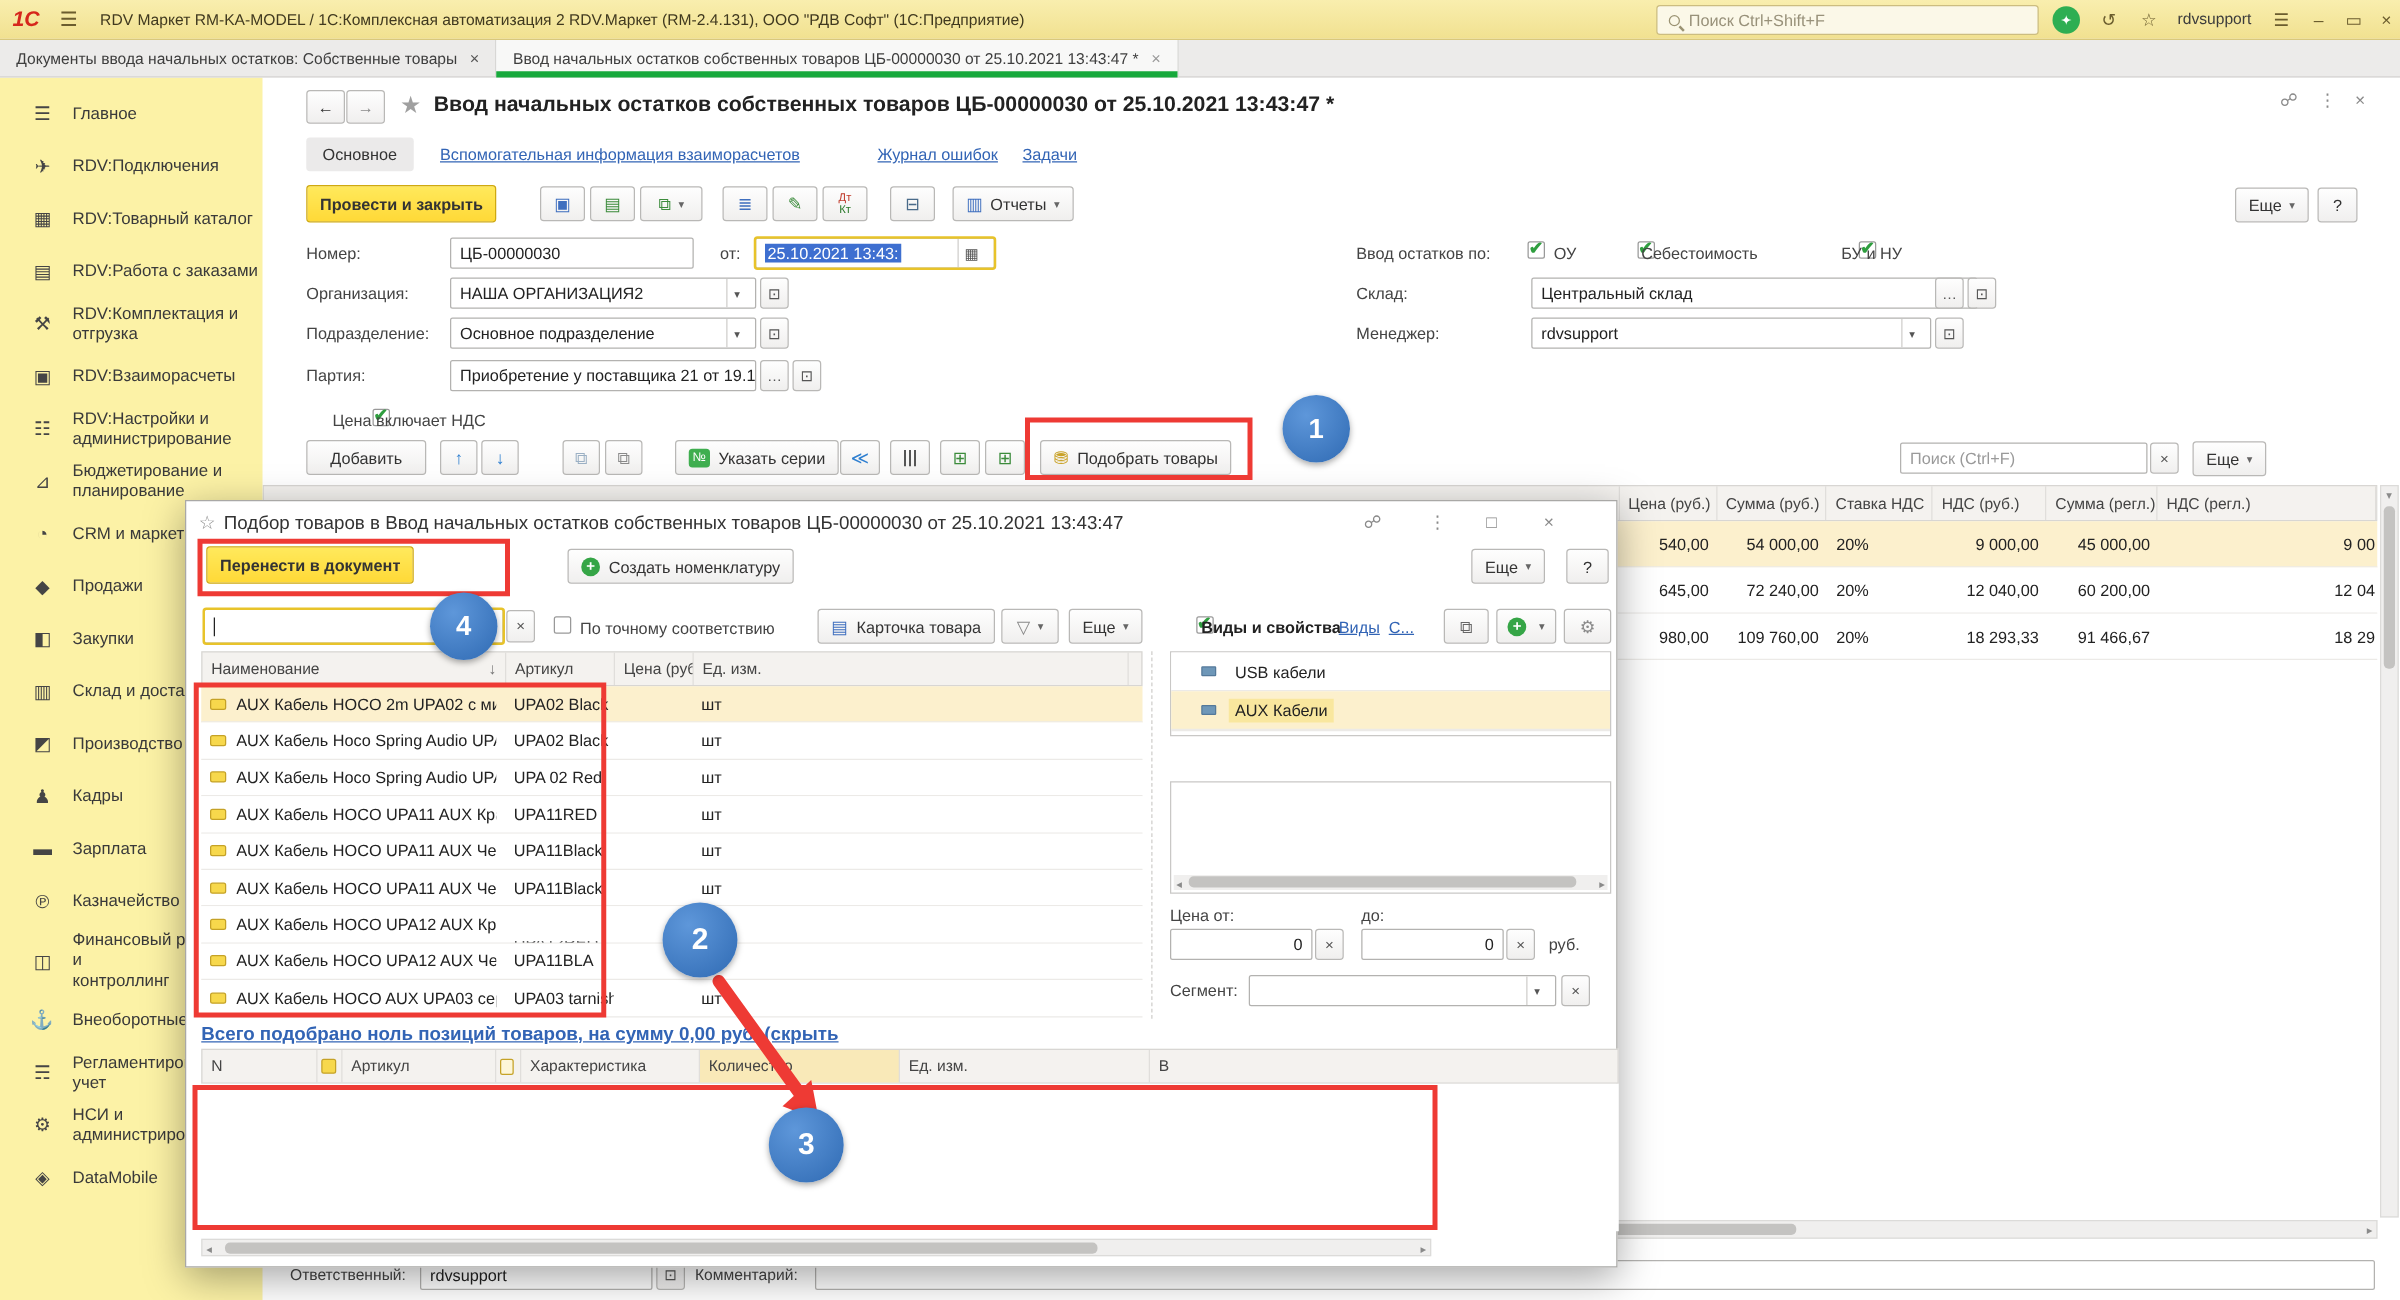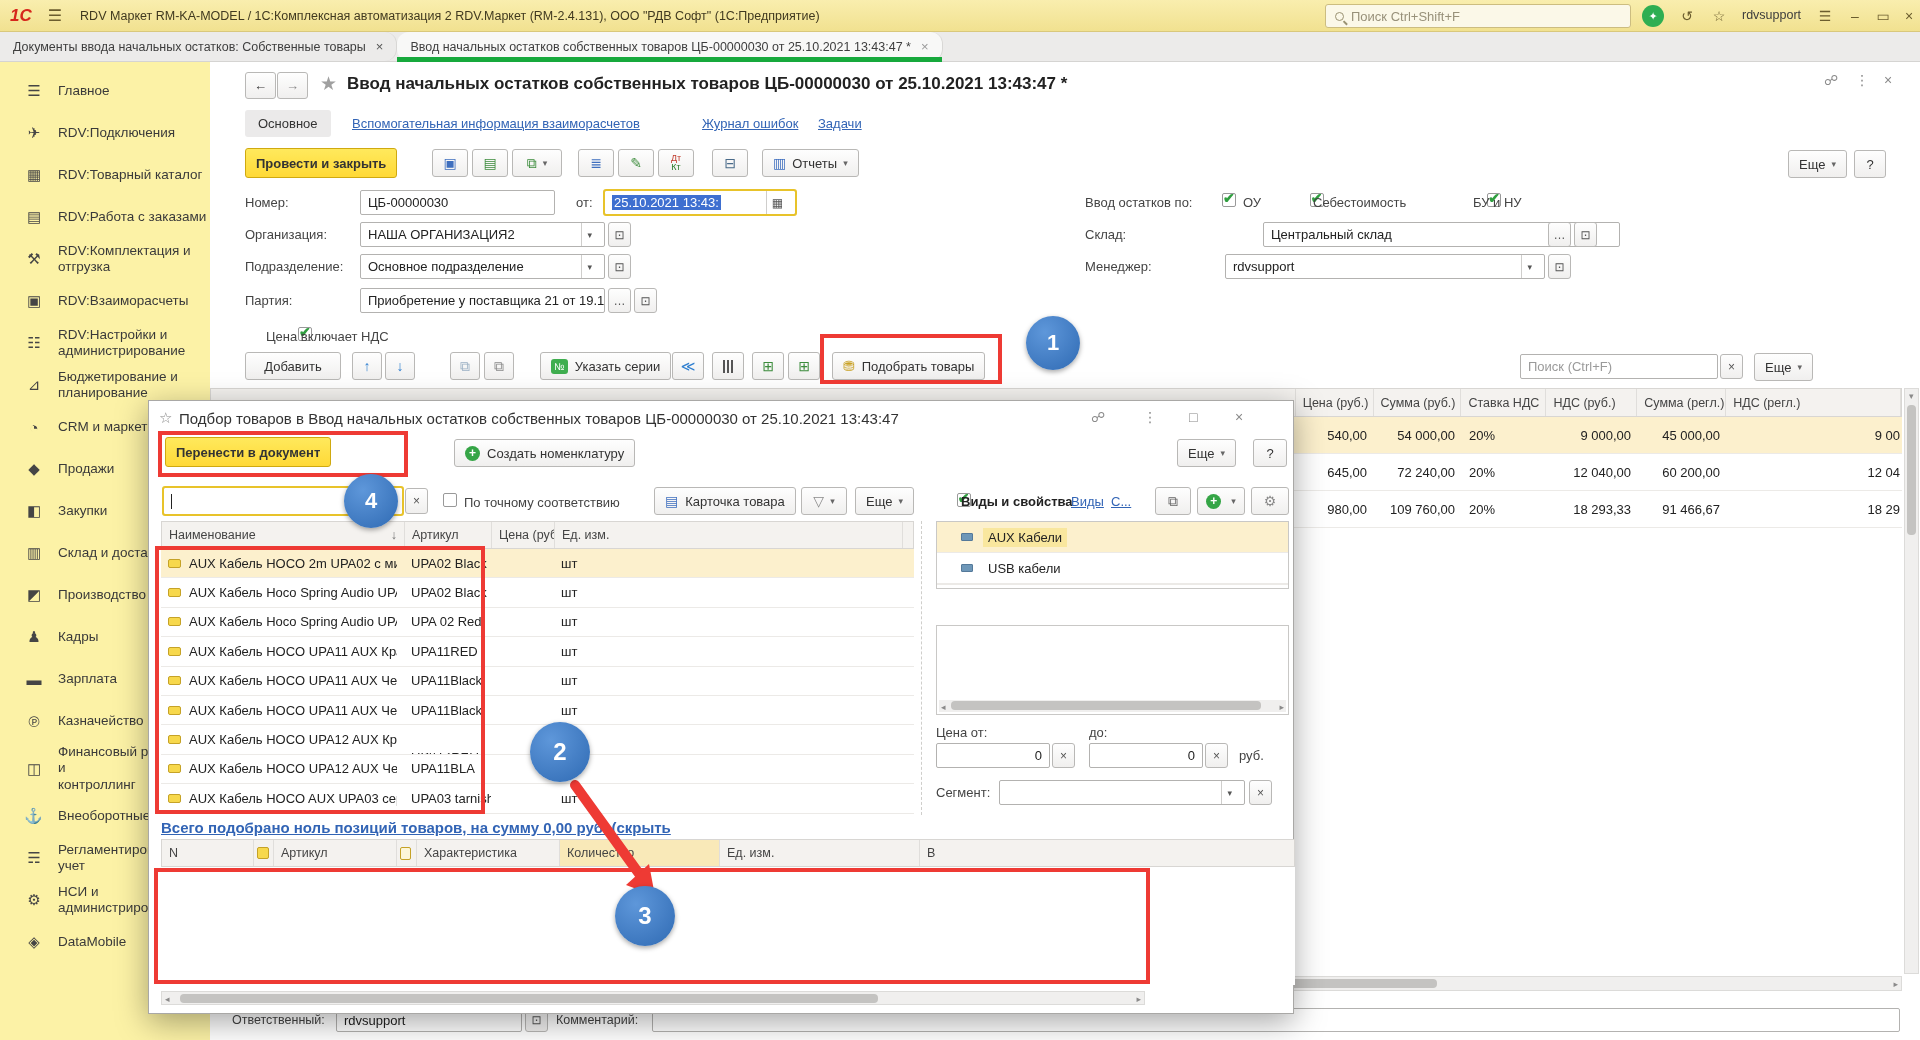--- a/index.html
+++ b/index.html
@@ -21,21 +21,21 @@
   .lens:after { content:""; position:absolute; width:5px; height:1.5px; background:#9a9272; transform:rotate(45deg); left:7px; top:9px;}
   .tbico { position:absolute; top:5px; width:22px; height:22px; display:flex; align-items:center; justify-content:center;
            color:#6b5d2e; font-size:14px;}
   .bell { background:#2eae52; border-radius:50%; color:#fff !important; font-size:11px;}
   .tbuser { position:absolute; top:8px; left:1742px; font-size:12.5px; color:#3c3c3c;}
 
   
   #tabbar { position:absolute; left:0; top:32px; width:1920px; height:30px; background:#ecebea;
             border-bottom:1px solid #d5d4d2; display:flex; z-index:5;}
   .tab { display:flex; align-items:center; padding:0 13px; font-size:12.5px; color:#3e3e3e;
-         border-right:1px solid #d8d7d5; position:relative; white-space:nowrap;border-radius:12px;}
+         border-right:1px solid #d8d7d5; position:relative; white-space:nowrap;}
   .tab .tx { margin-left:10px; color:#555; font-size:13px;}
   .tab.active { background:#f8f8f7;}
   .tab.active .tx { color:#9a9a9a;}
   .tab.active:after { content:""; position:absolute; left:0; right:0; bottom:-1px; height:5px; background:#17a93c;}
 
   
   #sidebar { position:absolute; left:0; top:62px; width:210px; height:978px; background:#fcf2a6;
              padding-top:8px; overflow:hidden; z-index:1;}
   .sitem { display:flex; align-items:center; min-height:42px; padding:2px 0; cursor:default;}
   .sico { width:22px; flex:none; margin:0 13px 0 23px; text-align:center; color:#454545; font-size:15px;}
@@ -327,21 +327,21 @@
   <span class="cbx on abs" style="left:1452px; top:193px;"></span>
   <span class="abs lbl" style="left:1473px; top:195px;">БУ и НУ</span>
 
   <span class="abs lbl" style="left:245px; top:227px;">Организация:</span>
   <div class="fld abs" style="left:360px; top:222px; width:245px;">
       <span>НАША ОРГАНИЗАЦИЯ2</span>
       <span class="dd">▾</span>
     </div>
   <span class="mbtn abs" style="left:608px; top:222px;">⊡</span>
   <span class="abs lbl" style="left:1085px; top:227px;">Склад:</span>
-  <div class="fld abs" style="left:1263px; top:222px; width:357px;">
+  <div class="fld abs" style="left:1225px; top:222px; width:357px;">
       <span>Центральный склад</span>
     </div>
   <span class="mbtn abs" style="left:1548px; top:222px;">…</span>
   <span class="mbtn abs" style="left:1574px; top:222px;">⊡</span>
 
   <span class="abs lbl" style="left:245px; top:259px;">Подразделение:</span>
   <div class="fld abs" style="left:360px; top:254px; width:245px;">
       <span>Основное подразделение</span>
       <span class="dd">▾</span>
     </div>
@@ -635,31 +635,31 @@
           </div>
         </div>
     </div>
     <div class="abs" style="left:772px; top:120px; height:294px; border-left:1px dashed #cfcecb;"></div>
 
     
     <div class="abs" style="left:787px; top:120px; width:353px; border:1px solid #c9c8c6;">
       <div>
 
 
+          <div class="trow kind-row" style="height:31px;">
+            <div class="td" style="padding-left:24px; width:100%;">
+              <span class="kdash"></span>
+              <span class="kind-label" style="padding:2px 5px;">USB кабели</span>
+            </div>
+          </div>
+
           <div class="trow kind-row sel" style="height:31px;">
             <div class="td" style="padding-left:24px; width:100%;">
               <span class="kdash"></span>
               <span class="kind-label" style="padding: 2px 5px; background: rgb(249, 231, 158);">AUX Кабели</span>
-            </div>
-          </div>
-
-          <div class="trow kind-row" style="height:31px;">
-            <div class="td" style="padding-left:24px; width:100%;">
-              <span class="kdash"></span>
-              <span class="kind-label" style="padding:2px 5px;">USB кабели</span>
             </div>
           </div>
         </div>
       <div style="height:4px; border-top:1px solid #eceae7;"></div>
     </div>
     <div class="abs" style="left:787px; top:224px; width:353px; height:90px; border:1px solid #c9c8c6;">
       <div class="sb" style="left:2px; bottom:2px; top:auto; width:347px; height:12px; position:absolute; border:none;">
         <span class="sbarrow" style="left:2px; top:3px;">◂</span>
         <div class="sbthumb" style="left:12px; top:1px; width:310px; height:9px;"></div>
         <span class="sbarrow" style="right:2px; top:3px;">▸</span>

